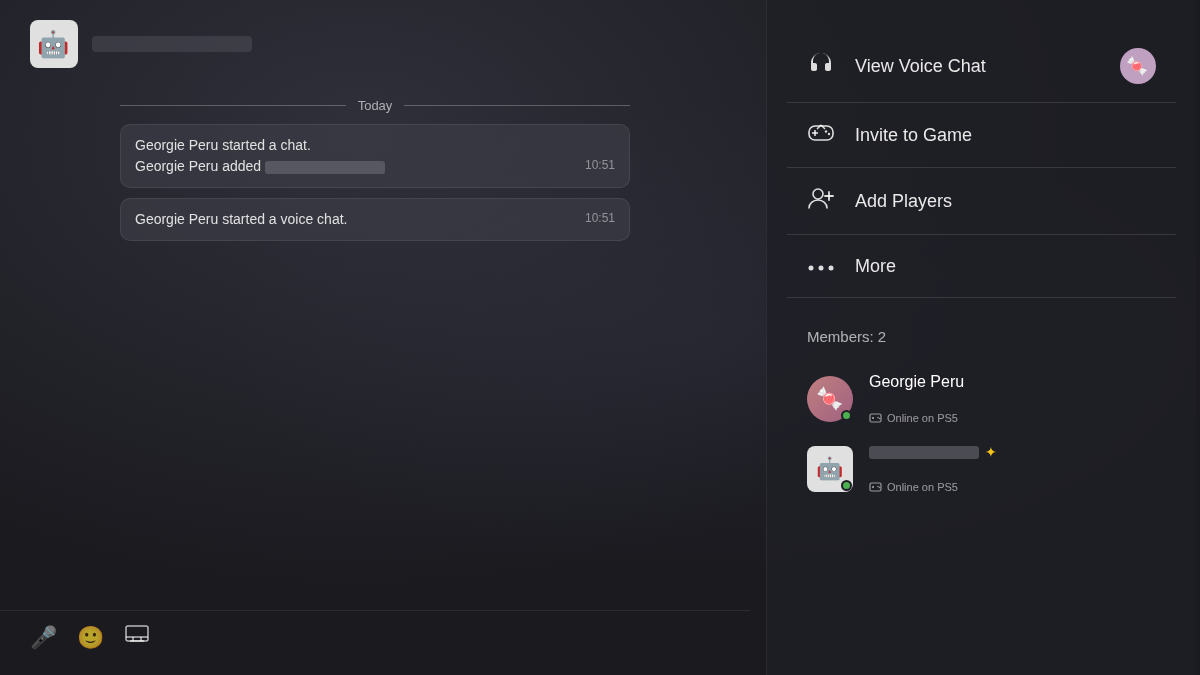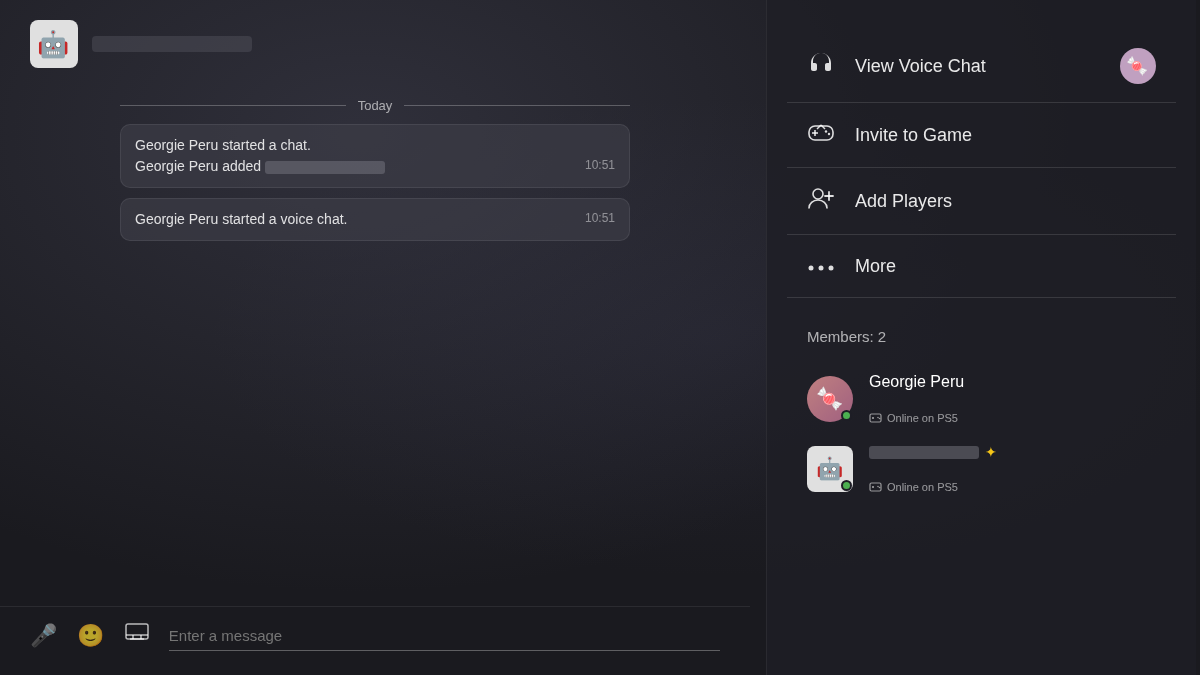--- a/index.html
+++ b/index.html
@@ -364,21 +364,20 @@
     <span class="input-icon">🙂</span>
     <span class="input-icon">
       <svg width="24" height="20" viewBox="0 0 24 20" fill="none" xmlns="http://www.w3.org/2000/svg">
         <rect x="1" y="1" width="22" height="15" rx="2" stroke="rgba(255,255,255,0.7)" stroke-width="1.5"></rect>
         <line x1="1" y1="12" x2="23" y2="12" stroke="rgba(255,255,255,0.7)" stroke-width="1.5"></line>
         <line x1="8" y1="12" x2="8" y2="16" stroke="rgba(255,255,255,0.7)" stroke-width="1.5"></line>
         <line x1="16" y1="12" x2="16" y2="16" stroke="rgba(255,255,255,0.7)" stroke-width="1.5"></line>
         <line x1="5" y1="16" x2="19" y2="16" stroke="rgba(255,255,255,0.7)" stroke-width="1.5"></line>
       </svg>
     </span>
-    <input class="message-input" type="text" placeholder="Enter a message" style="">
   </div>
 
 </div>
 
 <div class="right-panel">
 
   <div class="action-list">
 
     <div class="action-item">
       <span class="action-icon">

